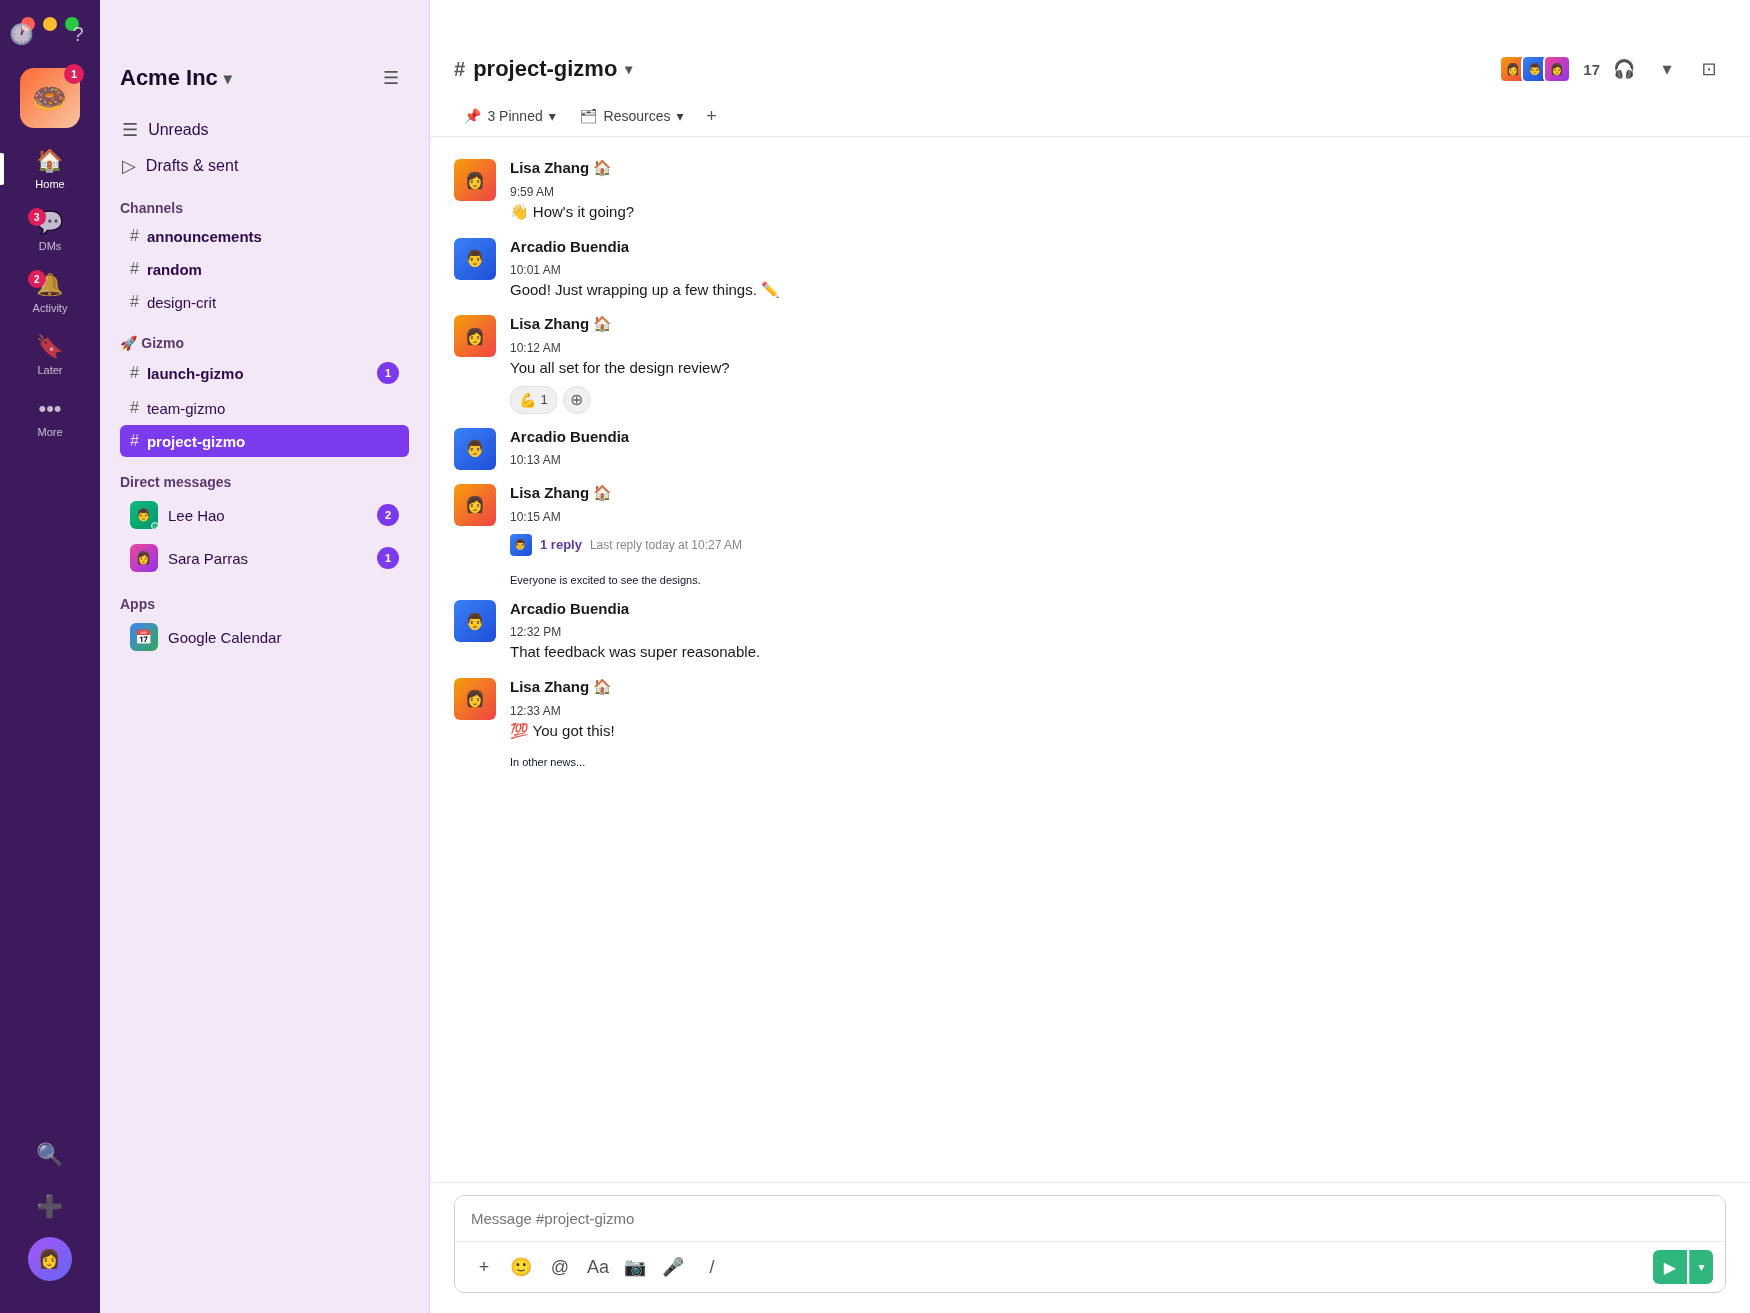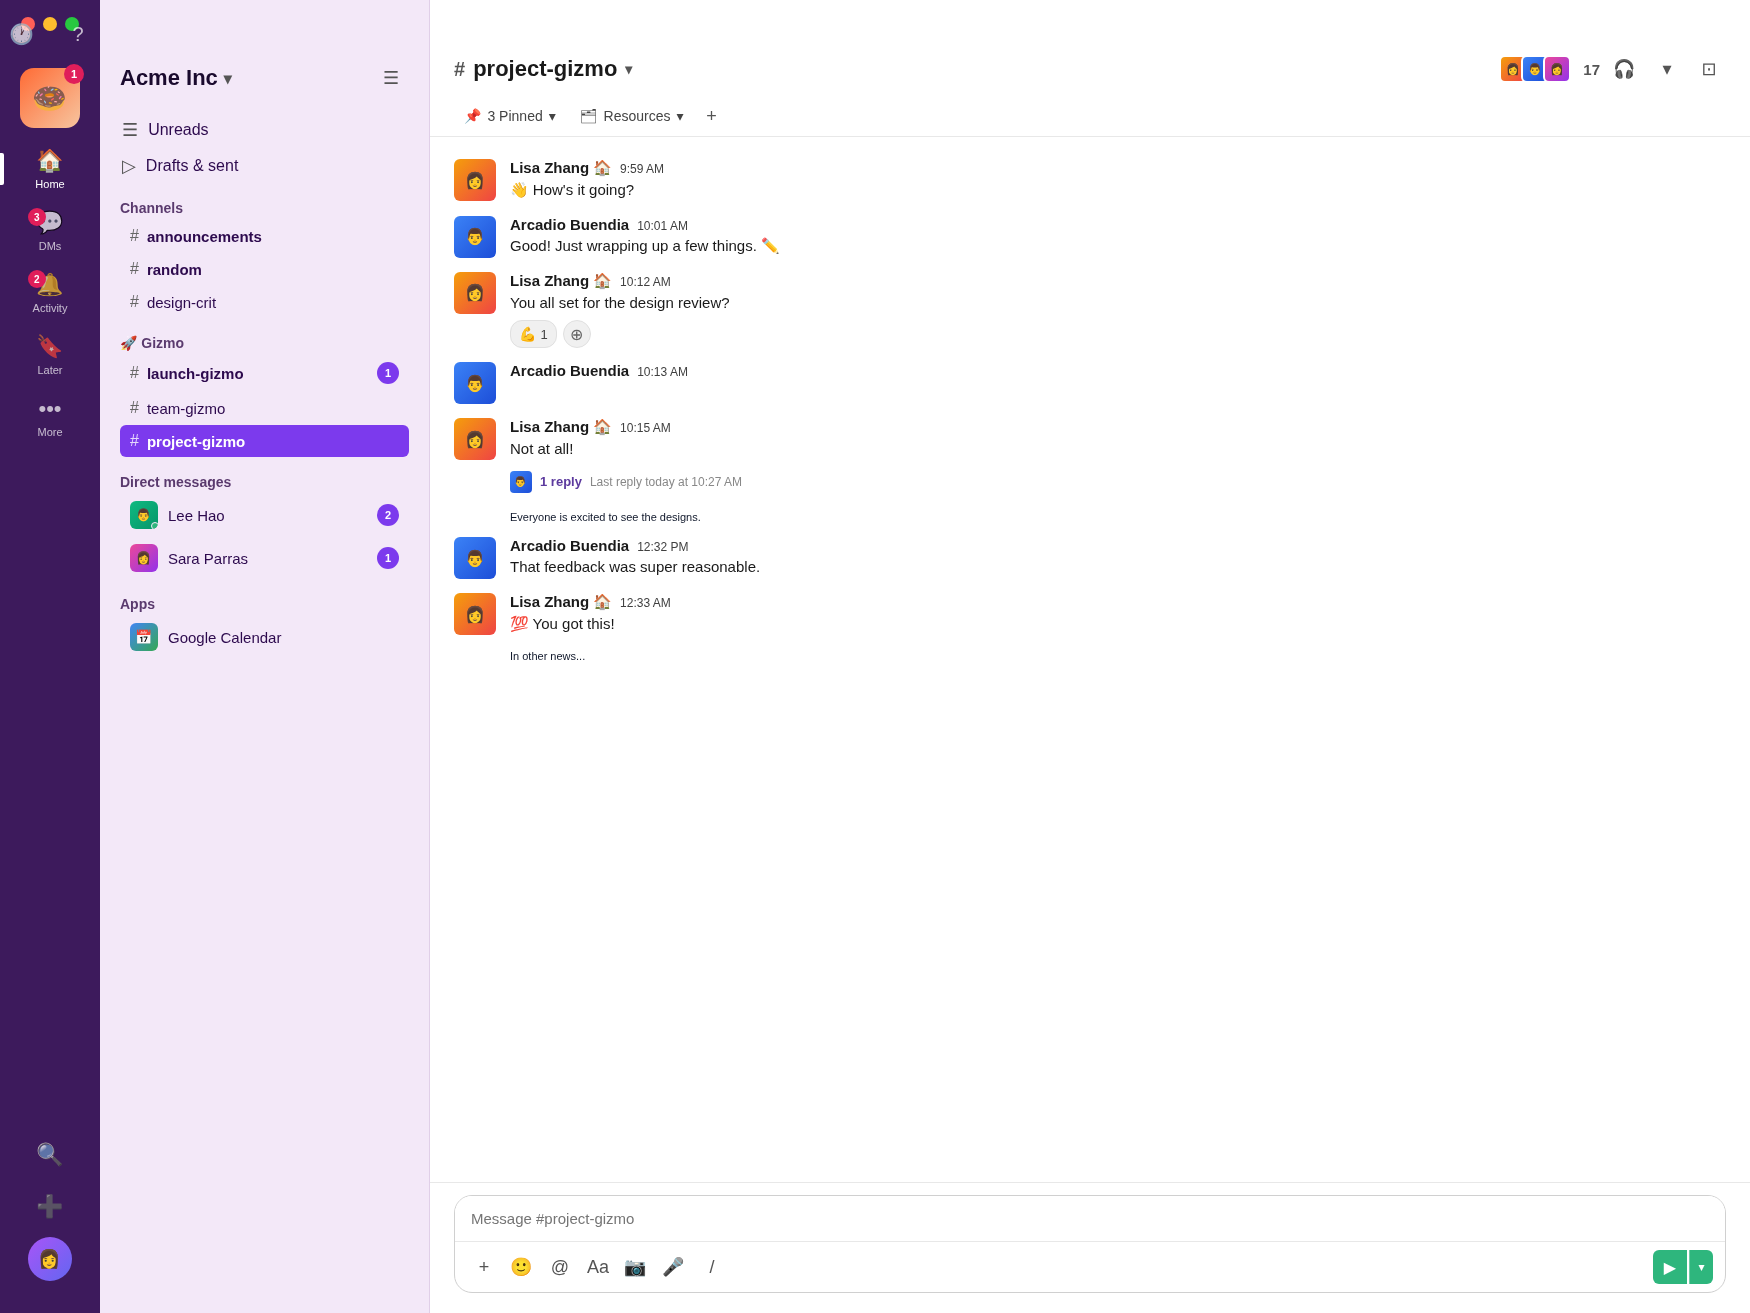--- a/index.html
+++ b/index.html
@@ -401,20 +401,21 @@
       font-size: 16px;
     }
 
     .message-body { flex: 1; }
 
     .message-header {
       display: flex;
       align-items: baseline;
       gap: 8px;
       margin-bottom: 2px;
+      flex-direction: column;
     }
 
     .message-author {
       font-size: 15px;
       font-weight: 700;
       color: #1a1a1a;
     }
 
     .message-time {
       font-size: 12px;
@@ -492,21 +493,21 @@
     }
 
     
     .message-input-area {
       padding: 12px 24px 20px;
       border-top: 1px solid #e8e8e8;
     }
 
     .message-input-box {
       border: 1px solid #d0d0d0;
-      border-radius: 18px;
+      border-radius: 10px;
       overflow: hidden;
     }
 
     .message-input-field {
       width: 100%;
       padding: 14px 16px;
       font-size: 15px;
       border: none;
       outline: none;
       color: #888;
@@ -818,21 +819,20 @@
         </div>
       </div>
 
       <div class="message-group">
         <div class="message-avatar av-lisa">👩</div>
         <div class="message-body">
           <div class="message-header">
             <span class="message-author">Lisa Zhang 🏠</span>
             <span class="message-time">10:15 AM</span>
           </div>
-          <div class="message-text">Not at all!</div>
           <div class="thread-reply">
             <div class="thread-avatar av-arcadio">👨</div>
             <span class="thread-text">1 reply</span>
             <span class="thread-time">Last reply today at 10:27 AM</span>
           </div>
         </div>
       </div>
 
       <div class="continuation-message">Everyone is excited to see the designs.</div>
 

